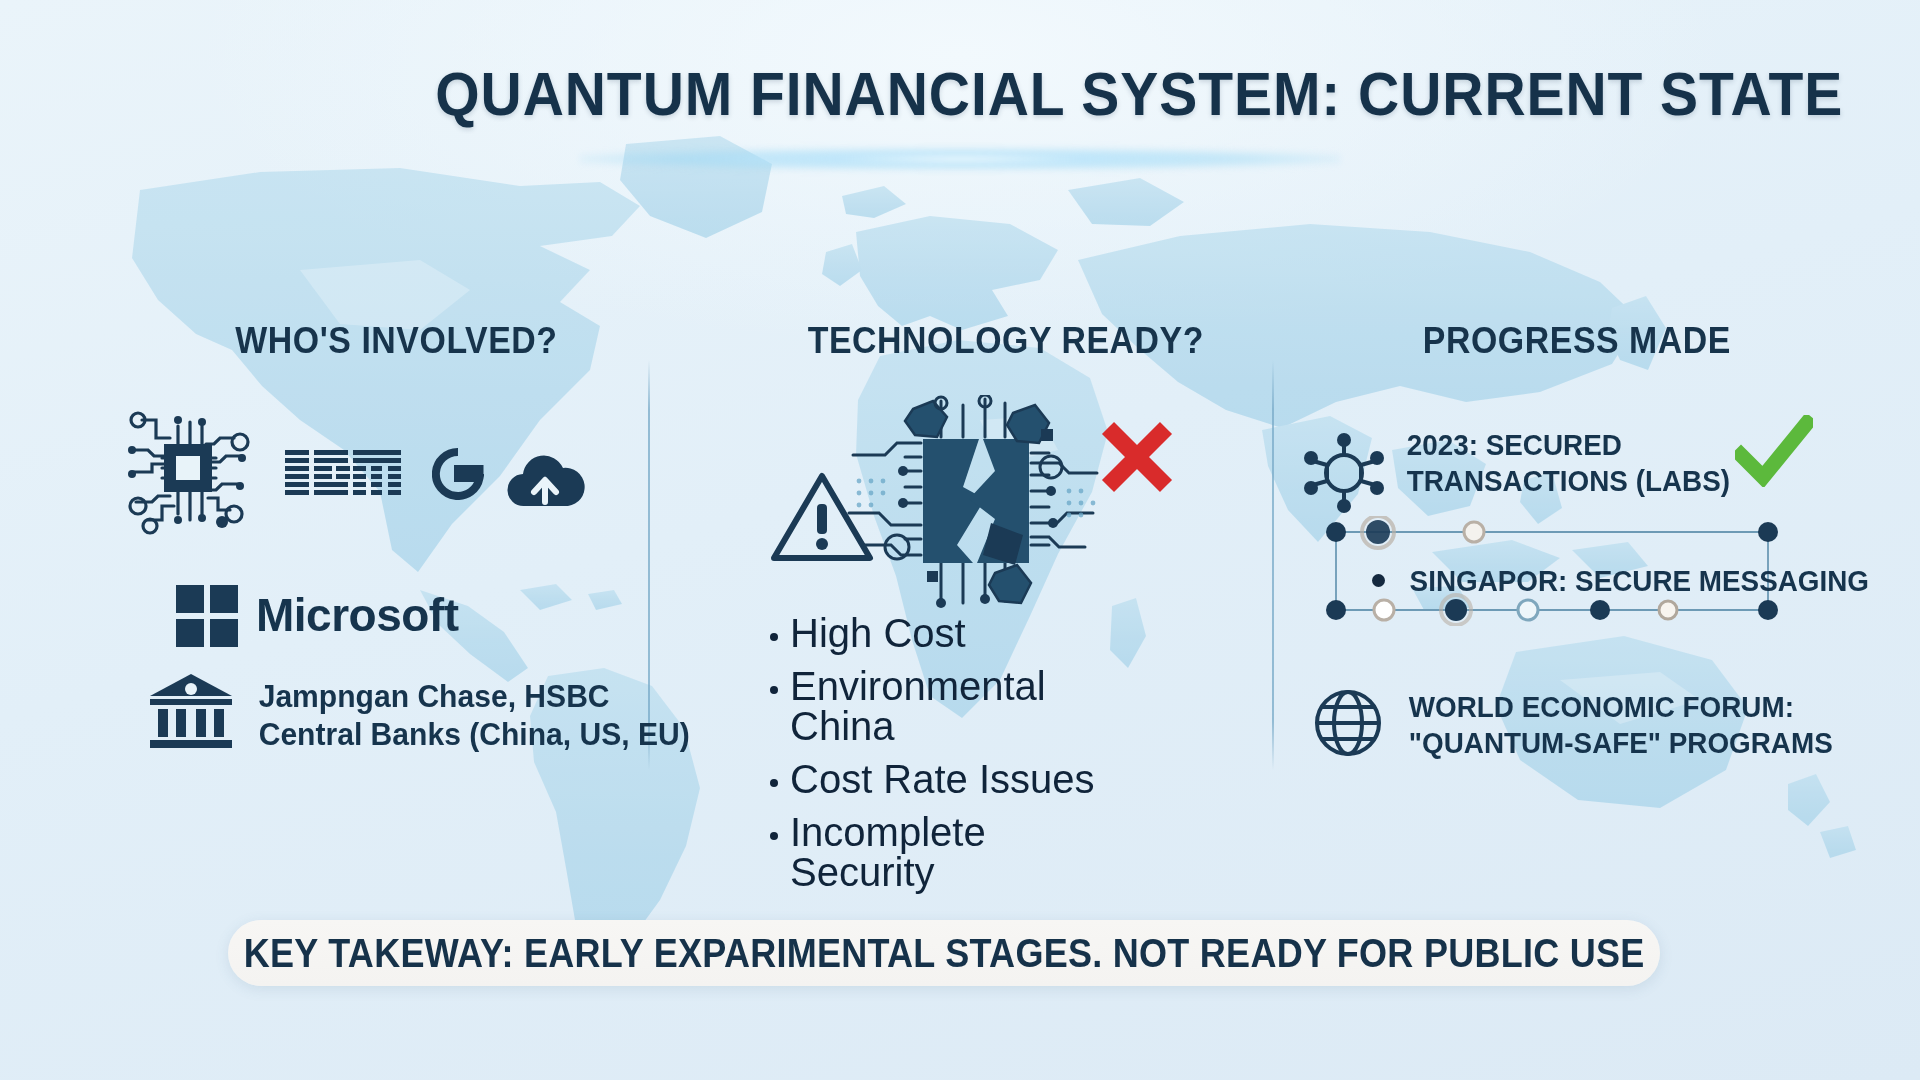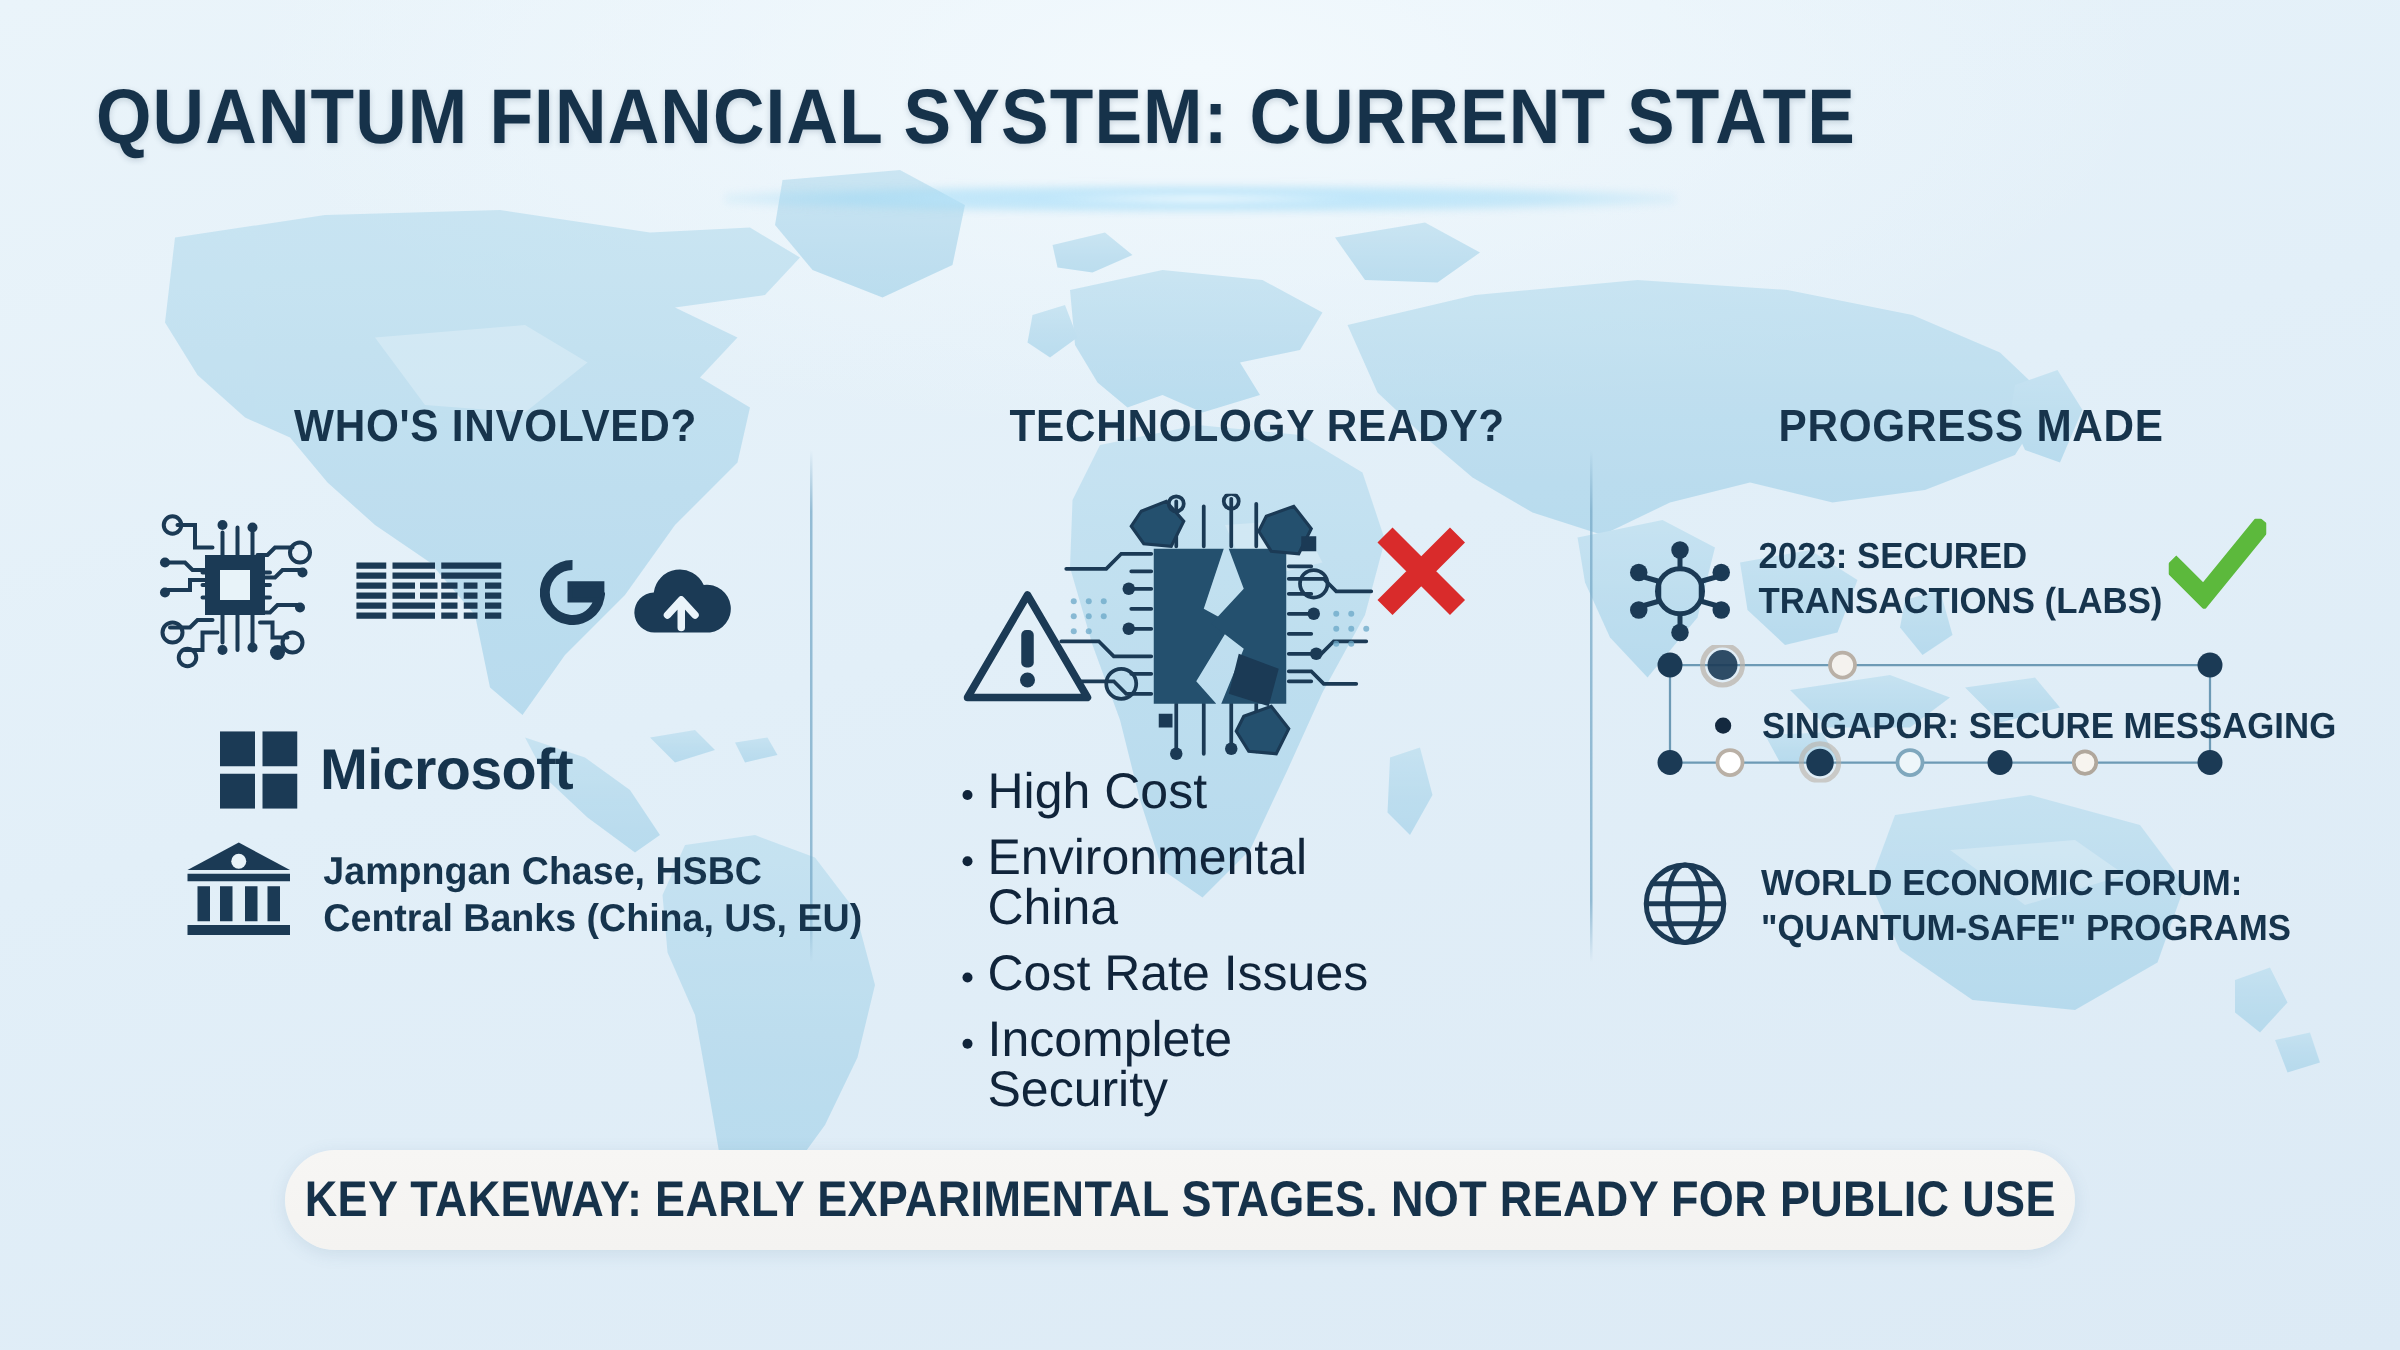--- a/index.html
+++ b/index.html
@@ -18,21 +18,21 @@
       linear-gradient(165deg,#eaf4fa 0%,#e2eff8 45%,#dceaf5 100%);
   }
 
   
   #worldmap{
     position:absolute;left:0;top:120px;width:1920px;height:840px;
     opacity:.62;pointer-events:none;
   }
 
   
-  .title-wrap{position:absolute;top:58px;left:0;width:1920px;text-align:left;}
+  .title-wrap{position:absolute;top:58px;left:0;width:1920px;text-align:right;}
   .title{
     font-family:"Liberation Sans Narrow","Liberation Sans",sans-serif;
     font-weight:700;font-size:62px;letter-spacing:1.0px;
     color:#16324a;
     transform:scaleX(.92);
     text-shadow:0 2px 5px rgba(20,50,75,.18);
     white-space:nowrap;
   }
   .title-glow{
     position:absolute;top:148px;left:50%;transform:translateX(-50%);
@@ -116,21 +116,21 @@
   #globe-icon{position:absolute;left:1312px;top:687px;width:72px;height:72px;}
   #r3-text{
     position:absolute;left:1400px;top:690px;
     font-family:"Liberation Sans Narrow","Liberation Sans",sans-serif;
     font-weight:700;font-size:29px;line-height:1.24;color:#16344d;
     transform:scaleX(.96);white-space:nowrap;
   }
 
   
   #banner{
-    position:absolute;left:228px;top:920px;width:1432px;height:80px;
+    position:absolute;left:228px;top:920px;width:1432px;height:66px;
     border-radius:40px;
     background:linear-gradient(180deg,#f7f6f4 0%,#f4f3f1 100%);
     box-shadow:0 3px 14px rgba(70,110,140,.13);
     display:flex;align-items:center;justify-content:center;
   }
   #banner-text{
     font-family:"Liberation Sans Narrow","Liberation Sans",sans-serif;
     font-weight:700;font-size:40px;letter-spacing:.3px;color:#16324a;
     transform:scaleX(.9);white-space:nowrap;
   }

